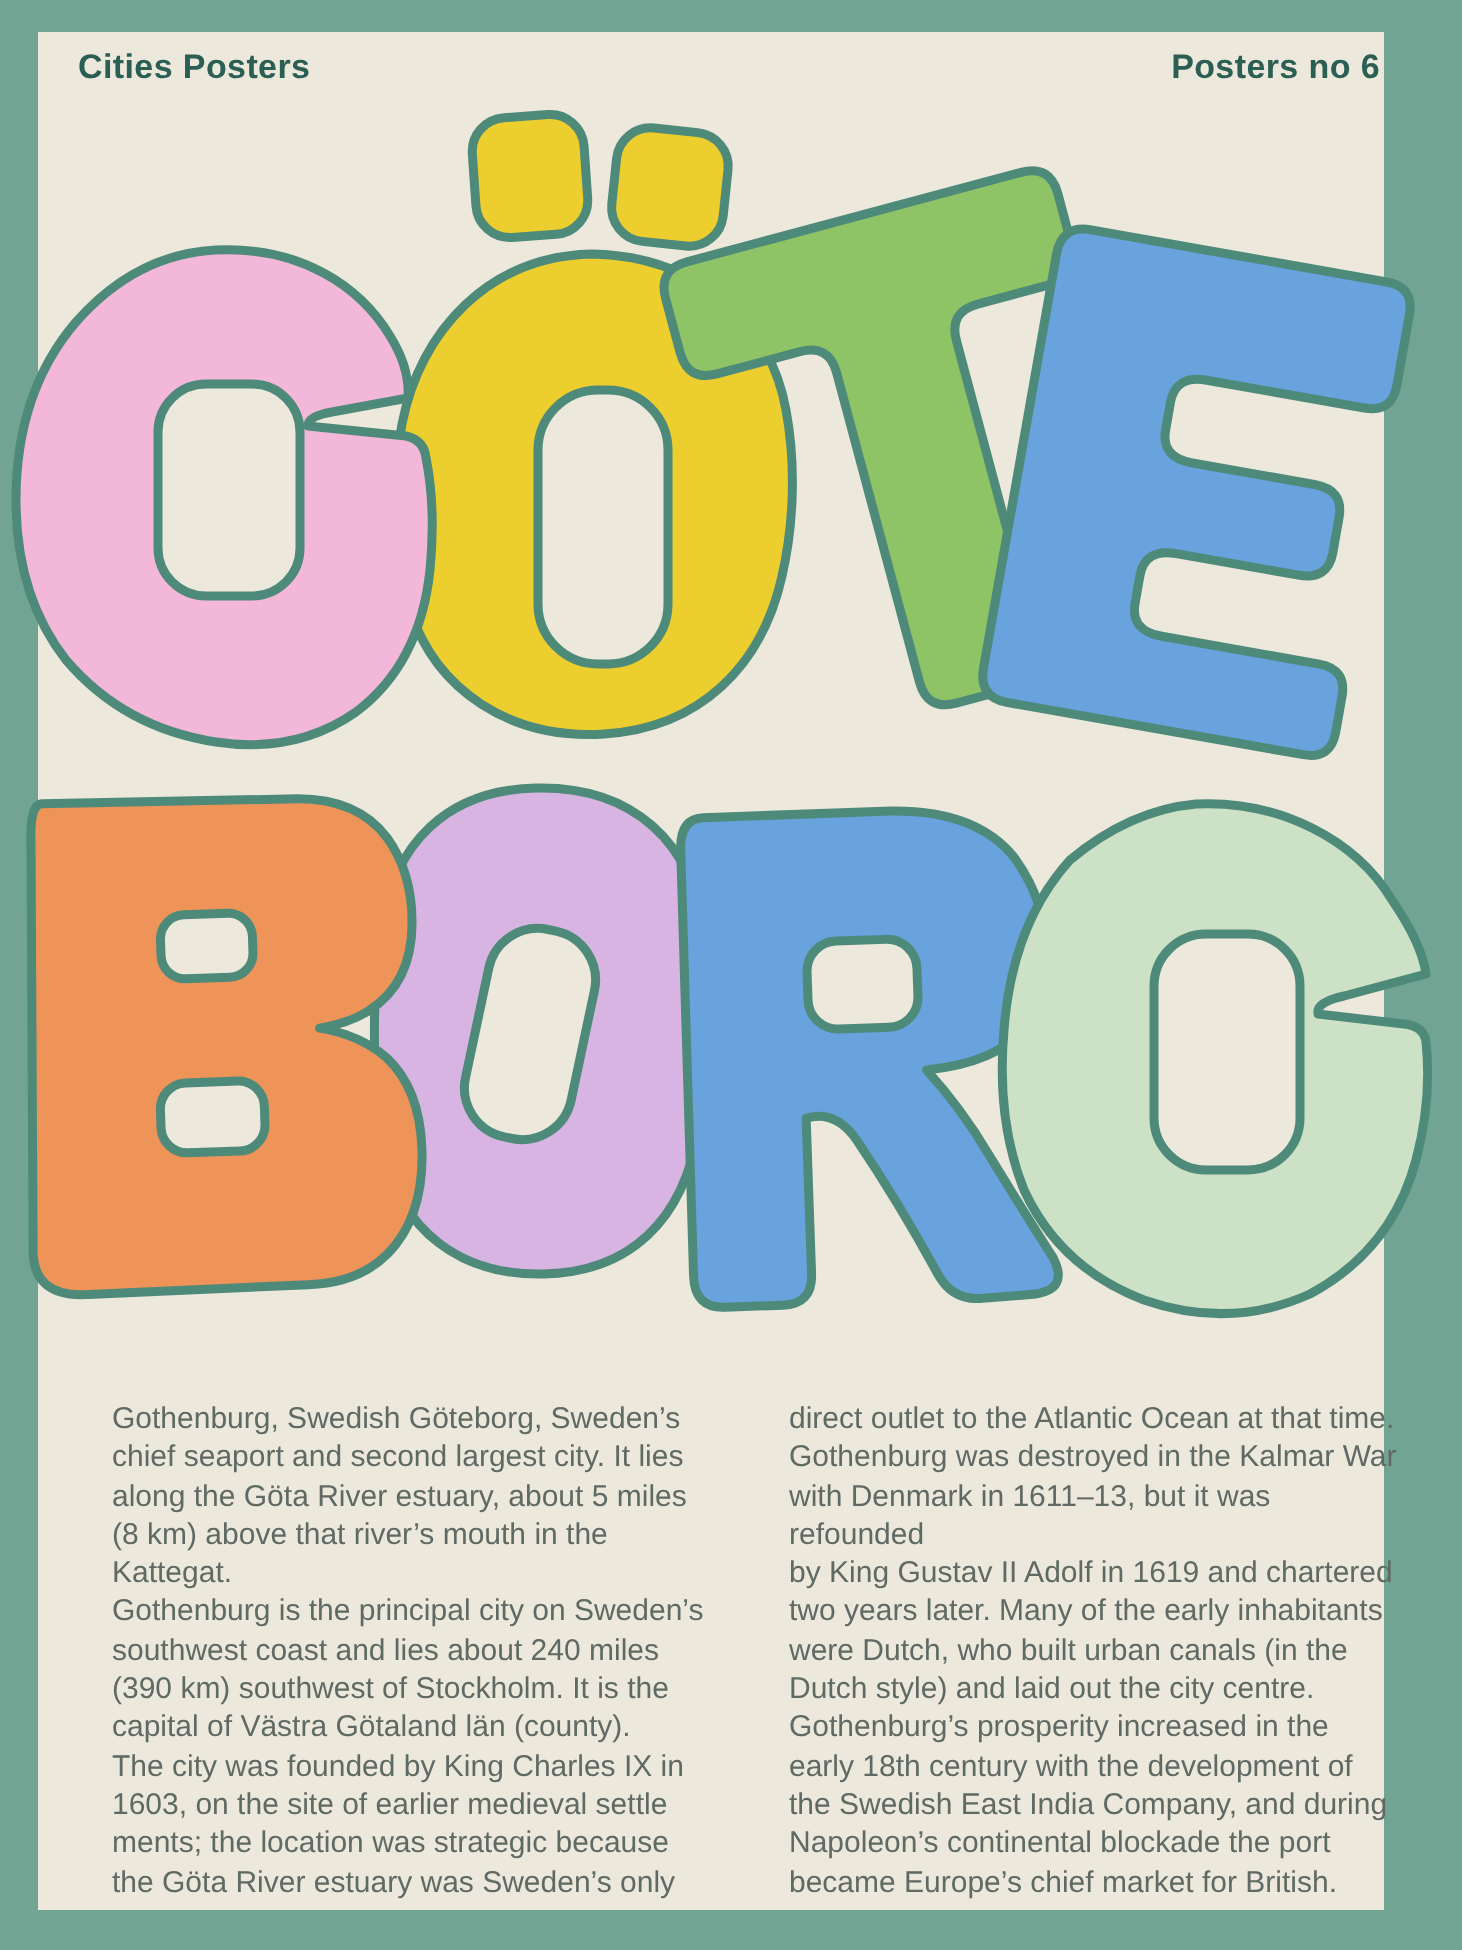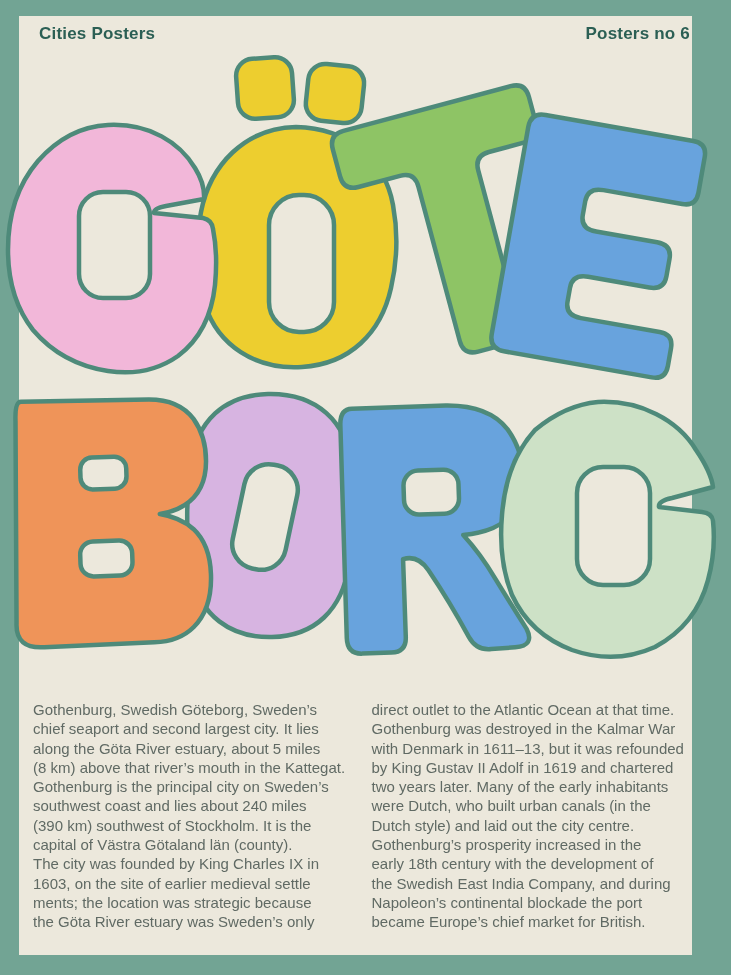--- a/index.html
+++ b/index.html
@@ -14,21 +14,21 @@
   .hdr{
     position:absolute;top:24px;left:39px;right:41px;
     display:flex;justify-content:space-between;
     font-size:17px;font-weight:bold;letter-spacing:.2px;
   }
   .cols{
     position:absolute;top:700px;left:33px;width:666px;
     display:flex;gap:11px;
     font-size:15px;line-height:19.3px;letter-spacing:0;
   }
-  .col{width:328px;white-space:pre-line;}
+  .col{width:328px;white-space:pre-line;margin-left:23px;}
 </style>
 </head>
 <body style="background: rgb(114, 164, 148);">
 
 <div class="paper" style="background: rgb(236, 232, 220);"></div>
 
 <div class="hdr" style="color: rgb(43, 95, 84); gap: 36px;">
   <span>Cities Posters</span>
   <span>Posters no 6</span>
 </div>

